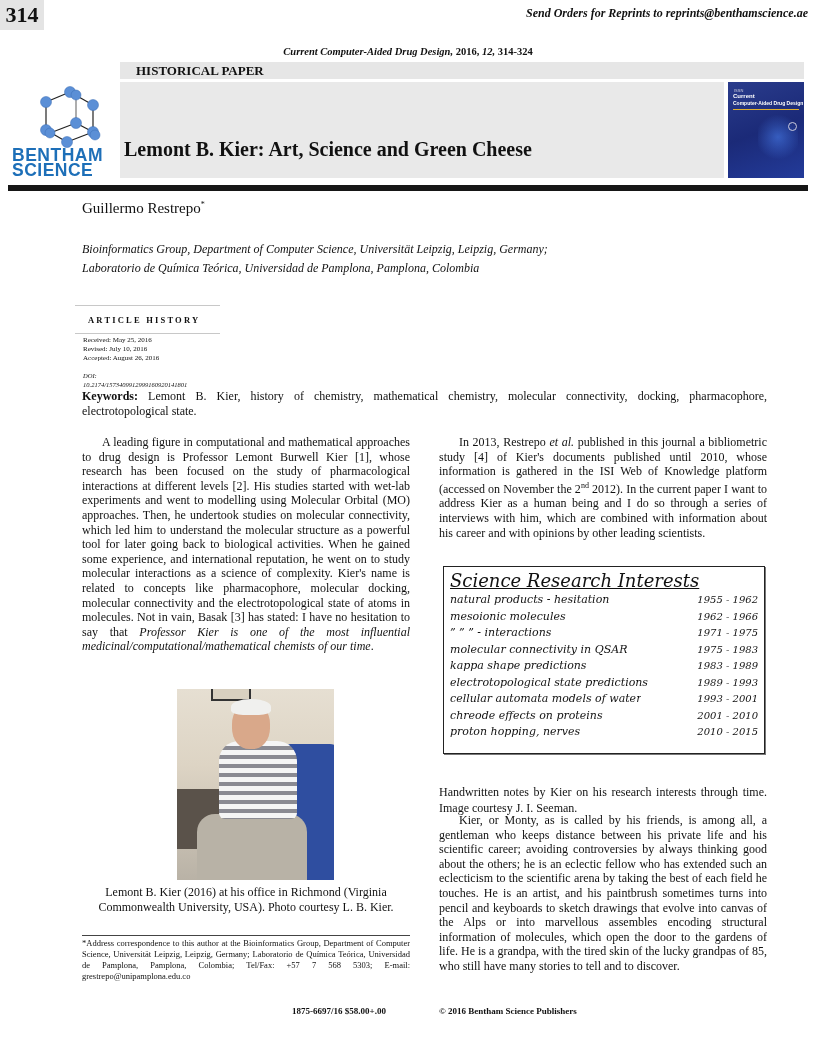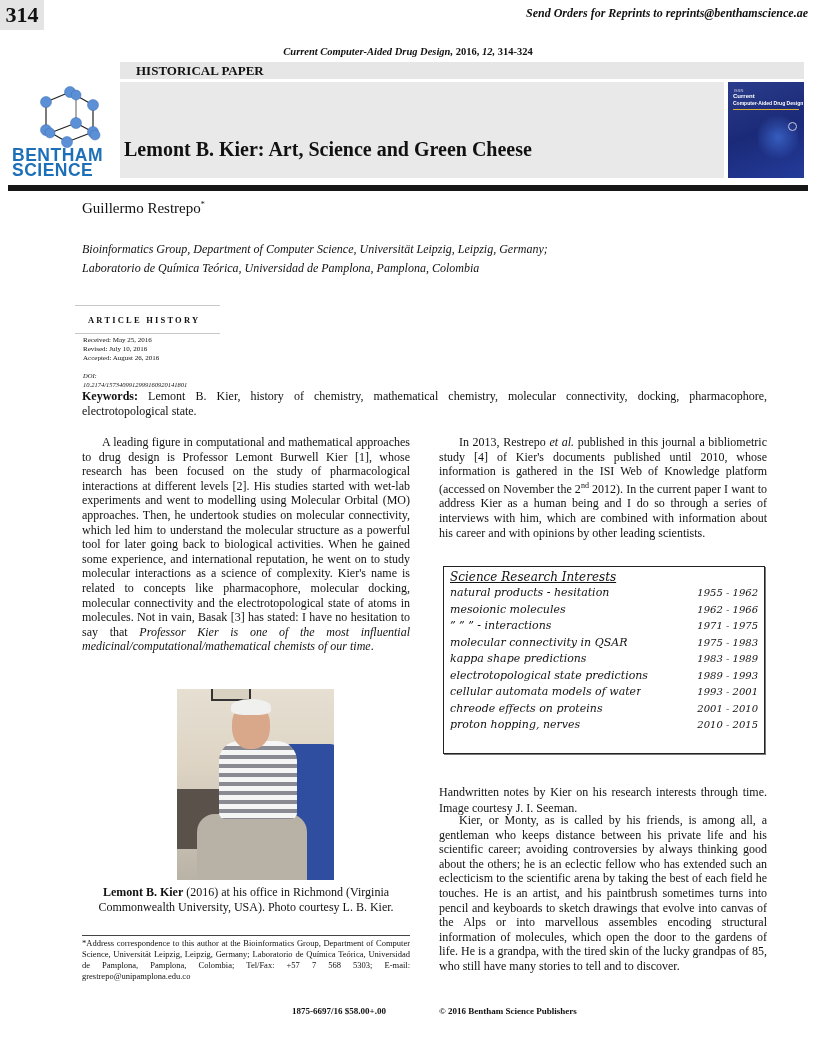--- a/index.html
+++ b/index.html
@@ -86,32 +86,32 @@
   .photo .head { position: absolute; left: 55px; top: 14px; width: 38px; height: 46px; background: #d9a88a; border-radius: 45% 45% 45% 45%; }
   .photo .hair { position: absolute; left: 54px; top: 10px; width: 40px; height: 16px; background: #f0f0ee; border-radius: 50% 50% 30% 30%; }
   .photo .shirt {
     position: absolute; left: 42px; top: 52px; width: 78px; height: 78px; border-radius: 20px 20px 6px 6px;
     background: repeating-linear-gradient(180deg, #f5f5f5 0px, #f5f5f5 5px, #8a8a92 5px, #8a8a92 9px);
   }
   .photo .pants { position: absolute; left: 20px; top: 125px; width: 110px; height: 70px; background: #b8b2a6; border-radius: 18px 18px 0 0; }
   .photo .desk { position: absolute; left: 0; top: 100px; width: 45px; height: 60px; background: #5a524a; }
 
   .photo-caption { position: absolute; left: 82px; top: 885px; width: 328px; text-align: center; font-size: 12px; line-height: 14.6px; }
-  .photo-caption b { font-weight: bold; }
+  .photo-caption b { font-weight: normal; }
 
   .foot-rule { position: absolute; left: 82px; top: 935px; width: 328px; height: 1px; background: #444; }
   .footnote { position: absolute; left: 82px; top: 938px; width: 328px; font-size: 8.5px; line-height: 11px; text-align: justify; }
 
   .notes {
     position: absolute; left: 443px; top: 566px; width: 322px; height: 188px;
     border: 1.5px solid #222; background: #fff; box-shadow: 1px 1px 0 #777;
     font-family: "DejaVu Serif", serif; font-style: italic; font-size: 11px; color: #111;
     padding: 3px 6px;
   }
-  .notes .nhead { font-size: 12px; text-decoration: underline; margin-bottom: 1px; }
+  .notes .nhead { font-size: 18px; text-decoration: underline; margin-bottom: 1px; }
   .notes .nrow { display: flex; justify-content: space-between; height: 16.5px; line-height: 16.5px; }
   .notes .nrow .topic { white-space: nowrap; overflow: hidden; }
   .notes .nrow .yrs { white-space: nowrap; font-size: 10px; }
 
   .notes-caption { position: absolute; left: 439px; top: 784px; width: 328px; font-size: 12px; line-height: 16px; text-align: justify; }
   .col-right2 { left: 439px; top: 813px; width: 328px; }
 
   .bottom-issn { position: absolute; left: 292px; top: 1006px; font-size: 9px; font-weight: bold; }
   .bottom-copy { position: absolute; left: 439px; top: 1006px; font-size: 9px; font-weight: bold; }
 </style>

